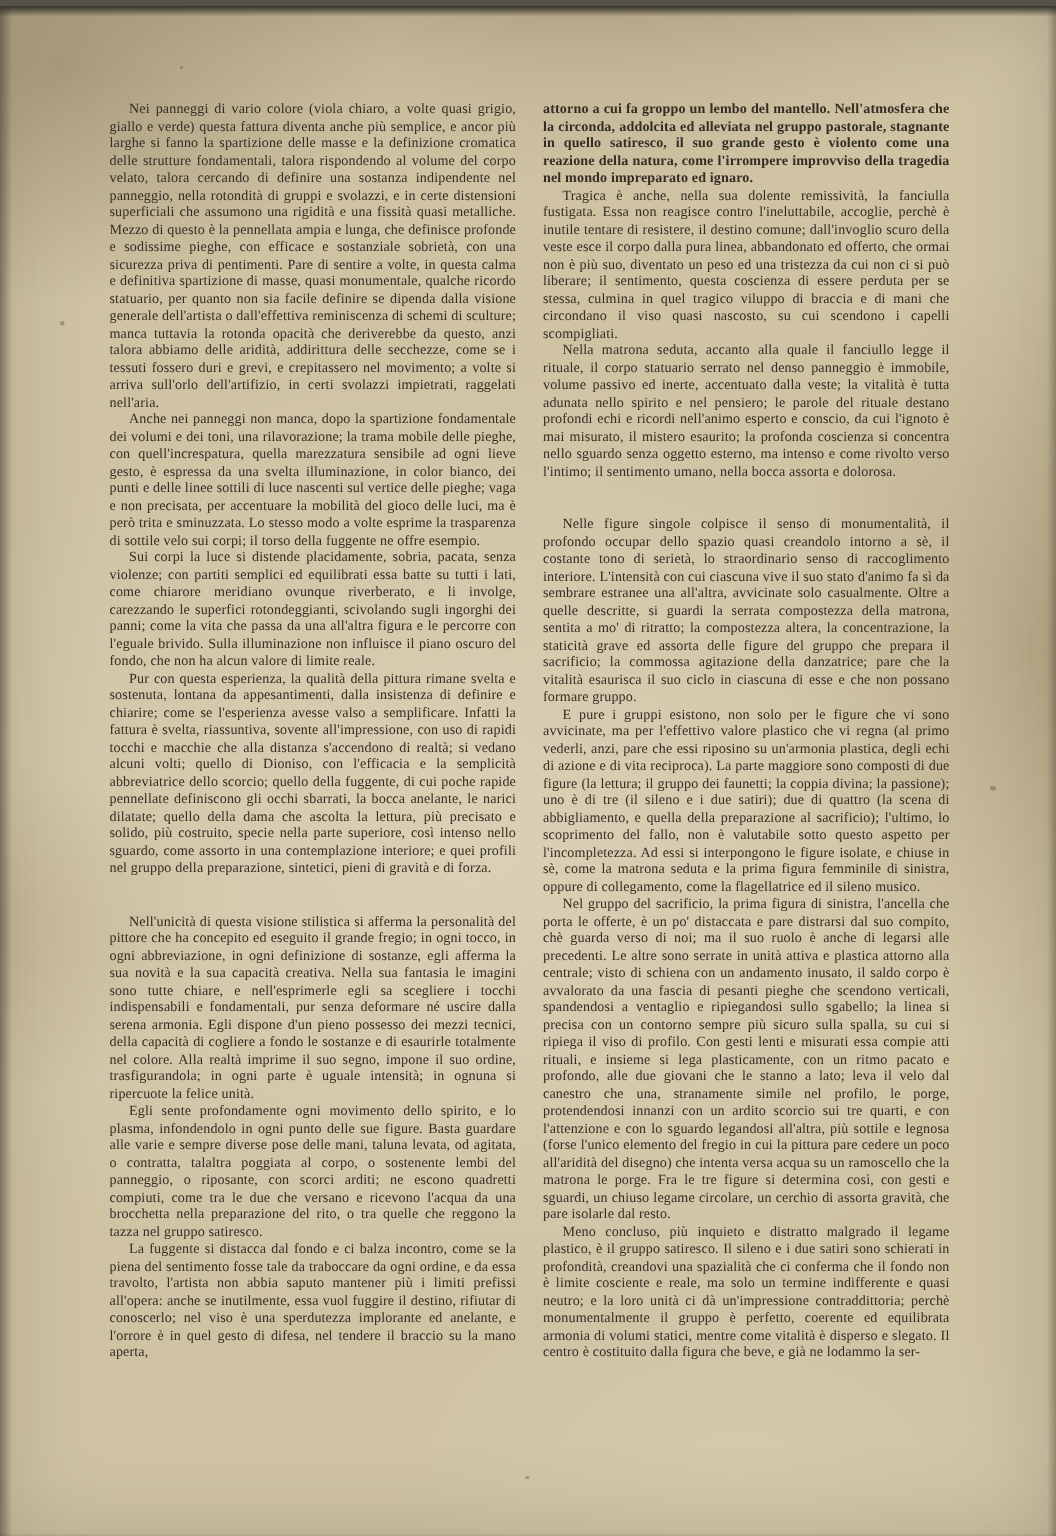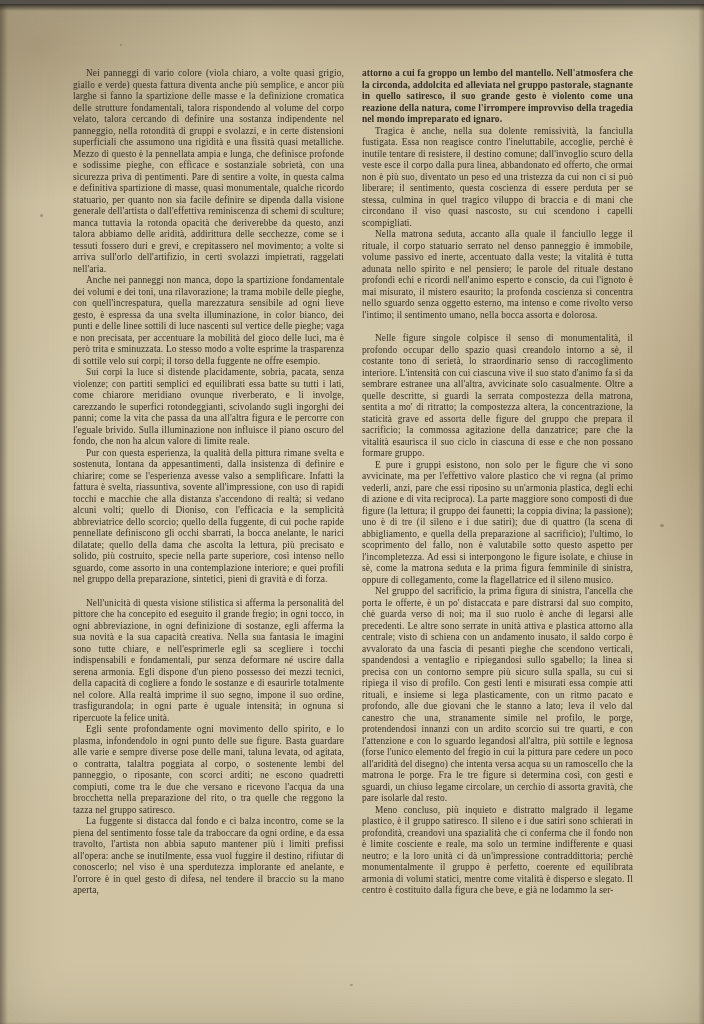--- a/index.html
+++ b/index.html
@@ -63,21 +63,21 @@
     line-height: 11.5px;
     color: #332e24;
     text-align: justify;
     letter-spacing: 0.1px;
   }
   .col p {
     margin: 0;
     text-indent: 13px;
   }
   .col p.no-indent { text-indent: 0; font-weight: bold; }
-  .col p.section-gap { margin-top: 12px; }
+  .col p.section-gap { margin-top: 24px; }
 </style>
 </head>
 <body>
 
 <div class="page">
   <div class="edge-top"></div>
   <div class="edge-left"></div>
   <div class="edge-right"></div>
   <div class="edge-bottom"></div>
 

